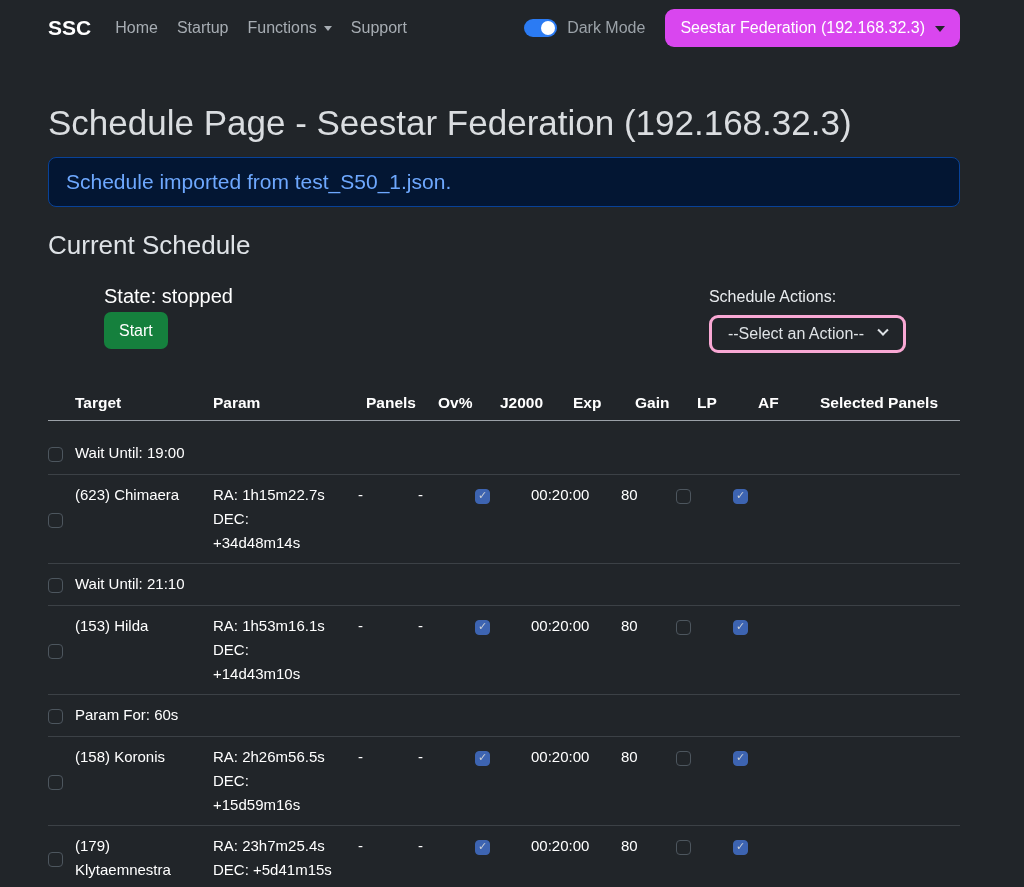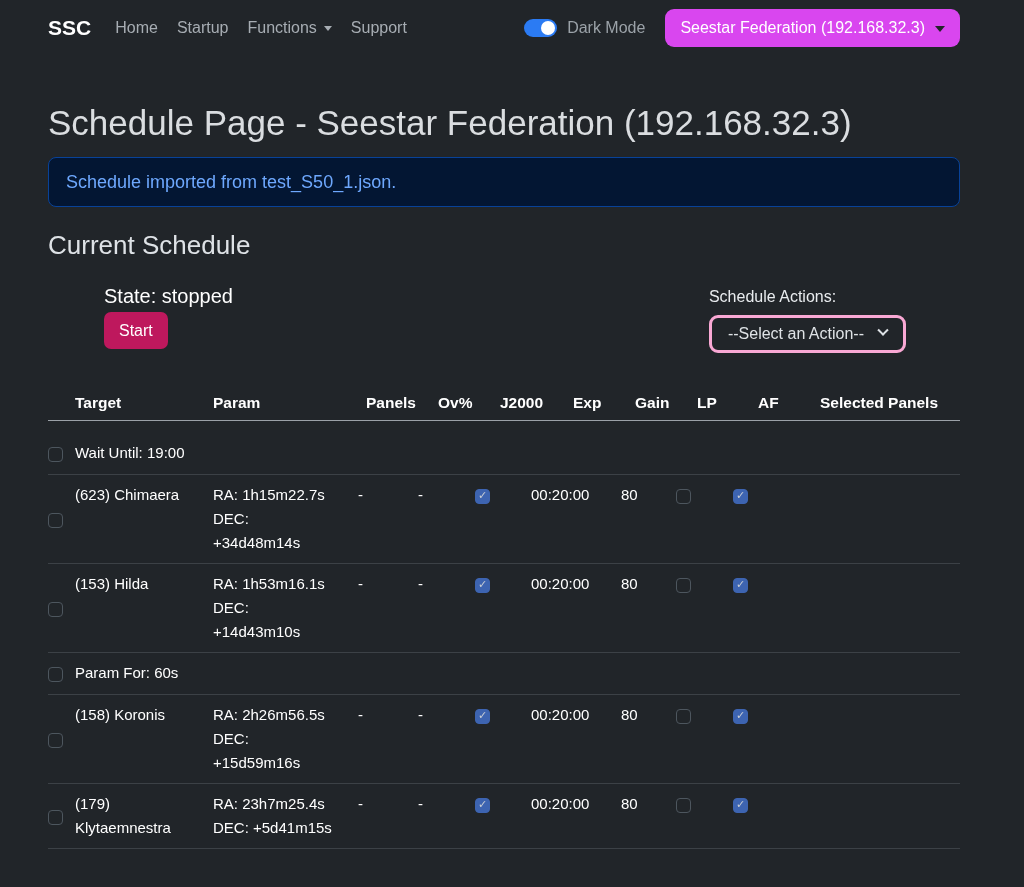--- a/index.html
+++ b/index.html
@@ -42,31 +42,31 @@
   .device-caret {
     width: 0; height: 0; display: inline-block;
     border-left: 5px solid transparent; border-right: 5px solid transparent;
     border-top: 6px solid #212529; margin-top: 2px;
   }
   
   .container { margin: 0 64px 0 48px; width: 912px; }
   h1.page-title { margin-top: 46px; font-size: 35px; line-height: 43px; font-weight: 500; color: #dadde0; }
   .alert {
     margin-top: 13px; background: #031633; border: 1px solid #084298;
-    border-radius: 8px; color: #6ea8fe; font-size: 18px; line-height: 18px;
+    border-radius: 8px; color: #6ea8fe; font-size: 21px; line-height: 18px;
     padding: 15px 17px;
   }
   h2.section-title { margin-top: 23px; font-size: 26px; line-height: 31px; font-weight: 500; color: #dee2e6; }
   .controls-row {
     margin-top: 26px; display: flex; justify-content: space-between;
     padding: 0 54px 0 56px;
   }
   .state-label { color: #ffffff; font-size: 20px; line-height: 19px; }
   .btn-start {
-    margin-top: 6px; background: #be185d; border: none; border-radius: 7px;
+    margin-top: 6px; background: #15803d; border: none; border-radius: 7px;
     color: #ffffff; font-size: 16px; font-family: inherit; padding: 9px 15px; height: 37px;
     display: inline-block;
   }
   .actions-label { color: #e9ecef; font-size: 16px; line-height: 19px; }
   .action-select {
     margin-top: 9px; border: 3px solid #f9a8d4; border-radius: 9px;
     color: #dfe3e6; font-size: 16px; padding: 8px 16px; height: 38px;
     display: inline-flex; align-items: center; gap: 15px; background: transparent;
   }
   .chevron-down {
@@ -200,20 +200,24 @@
           </td>
           <td>-</td>
           <td>-</td>
           <td><span class="cb checked"></span></td>
           <td>00:20:00</td>
           <td>80</td>
           <td><span class="cb"></span></td>
           <td><span class="cb checked"></span></td>
           <td></td>
         </tr>
+        <tr class="wait-row">
+          <td class="sel"><span class="cb"></span></td>
+          <td colspan="10">Wait Until: 21:10</td>
+        </tr>
         <tr class="target-row">
           <td class="sel"><span class="cb"></span></td>
           <td>
             <div class="target">(153) Hilda</div>
           </td>
           <td>
             <div class="param">RA: 1h53m16.1s DEC: +14d43m10s</div>
           </td>
           <td>-</td>
           <td>-</td>

